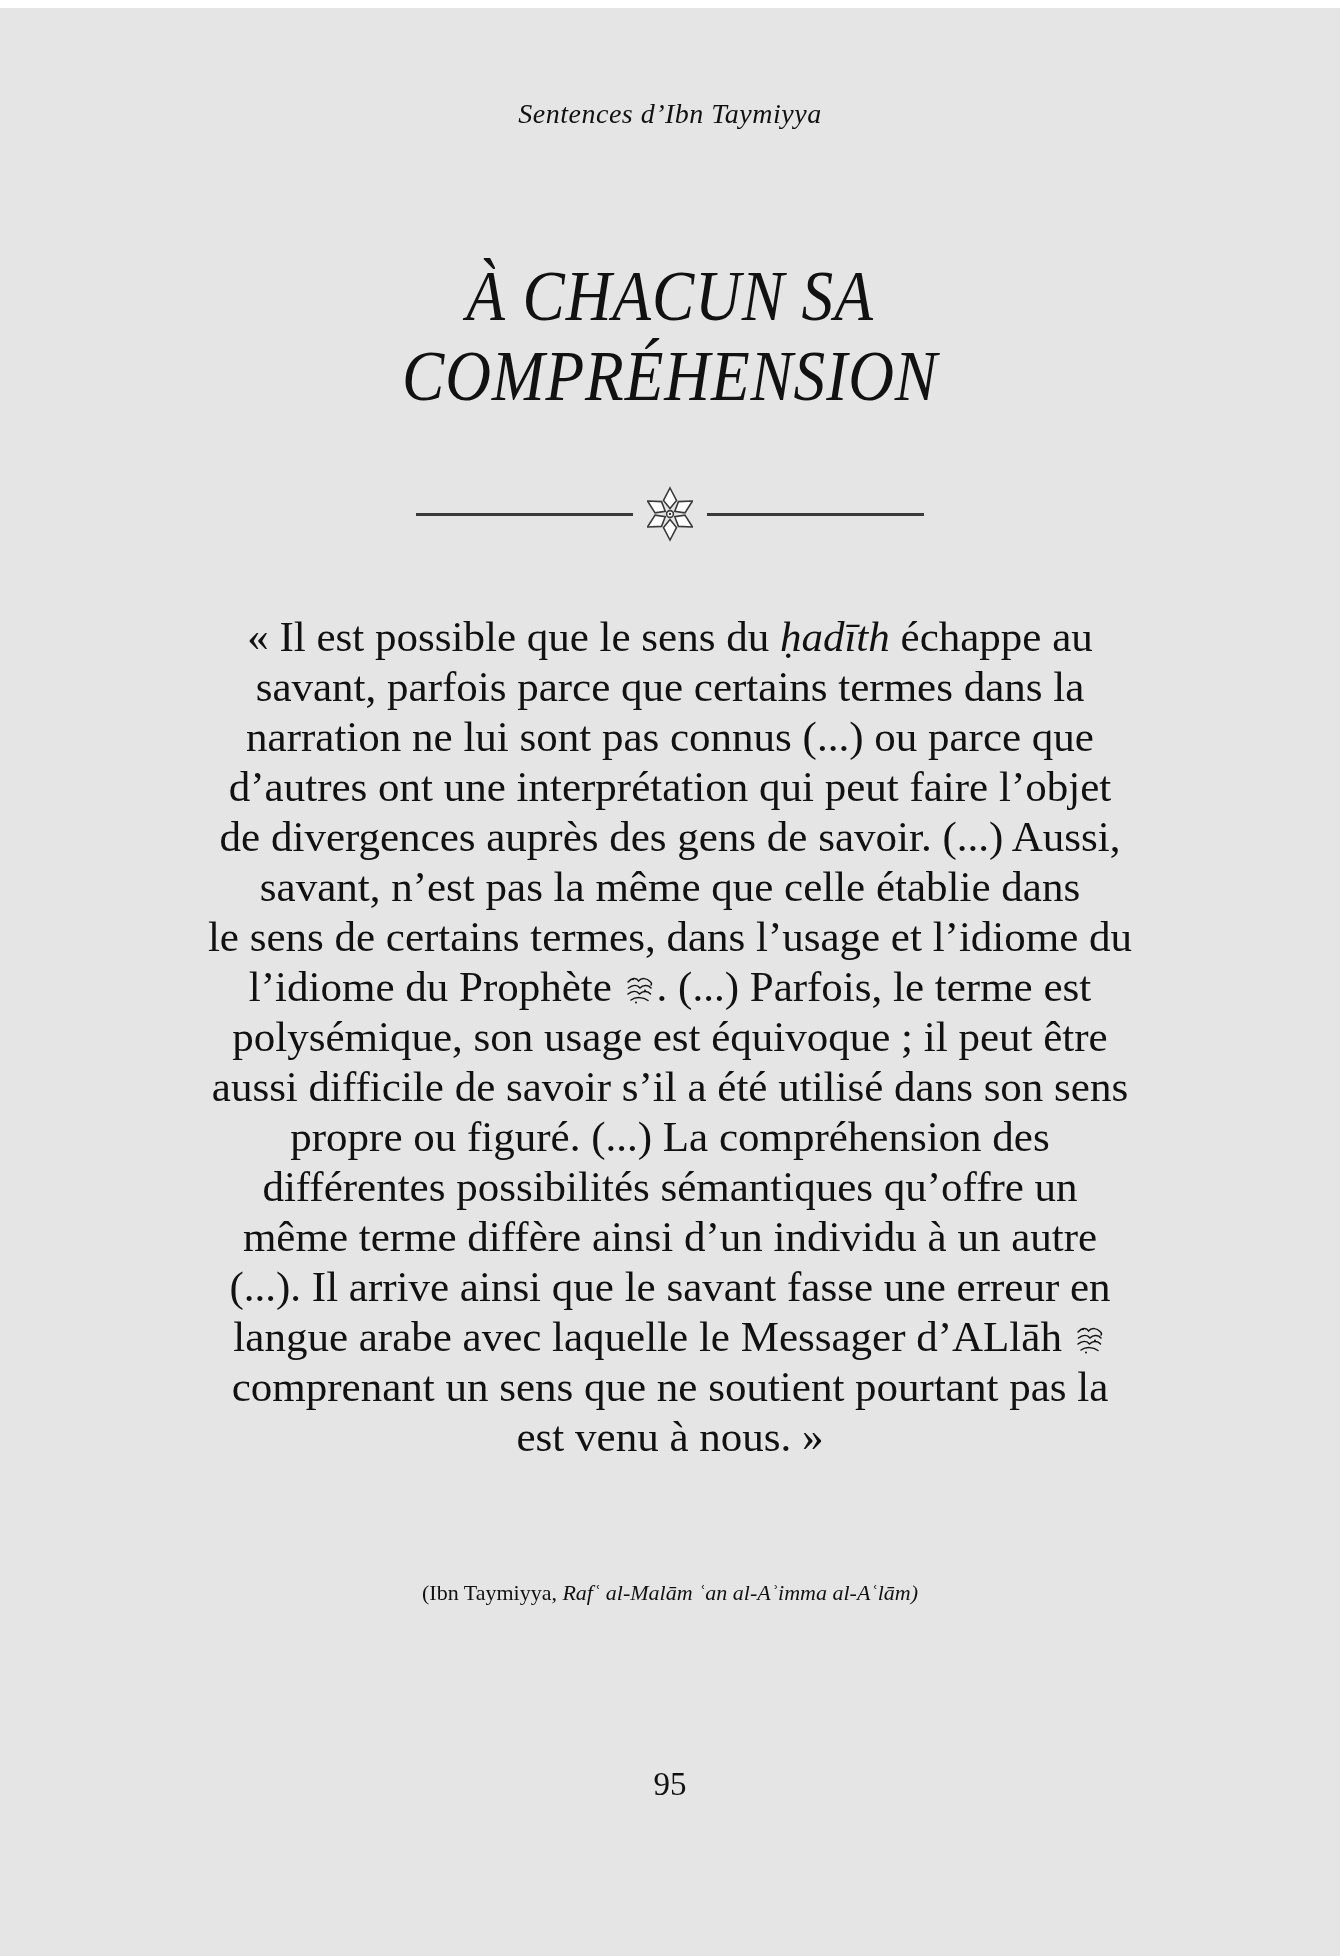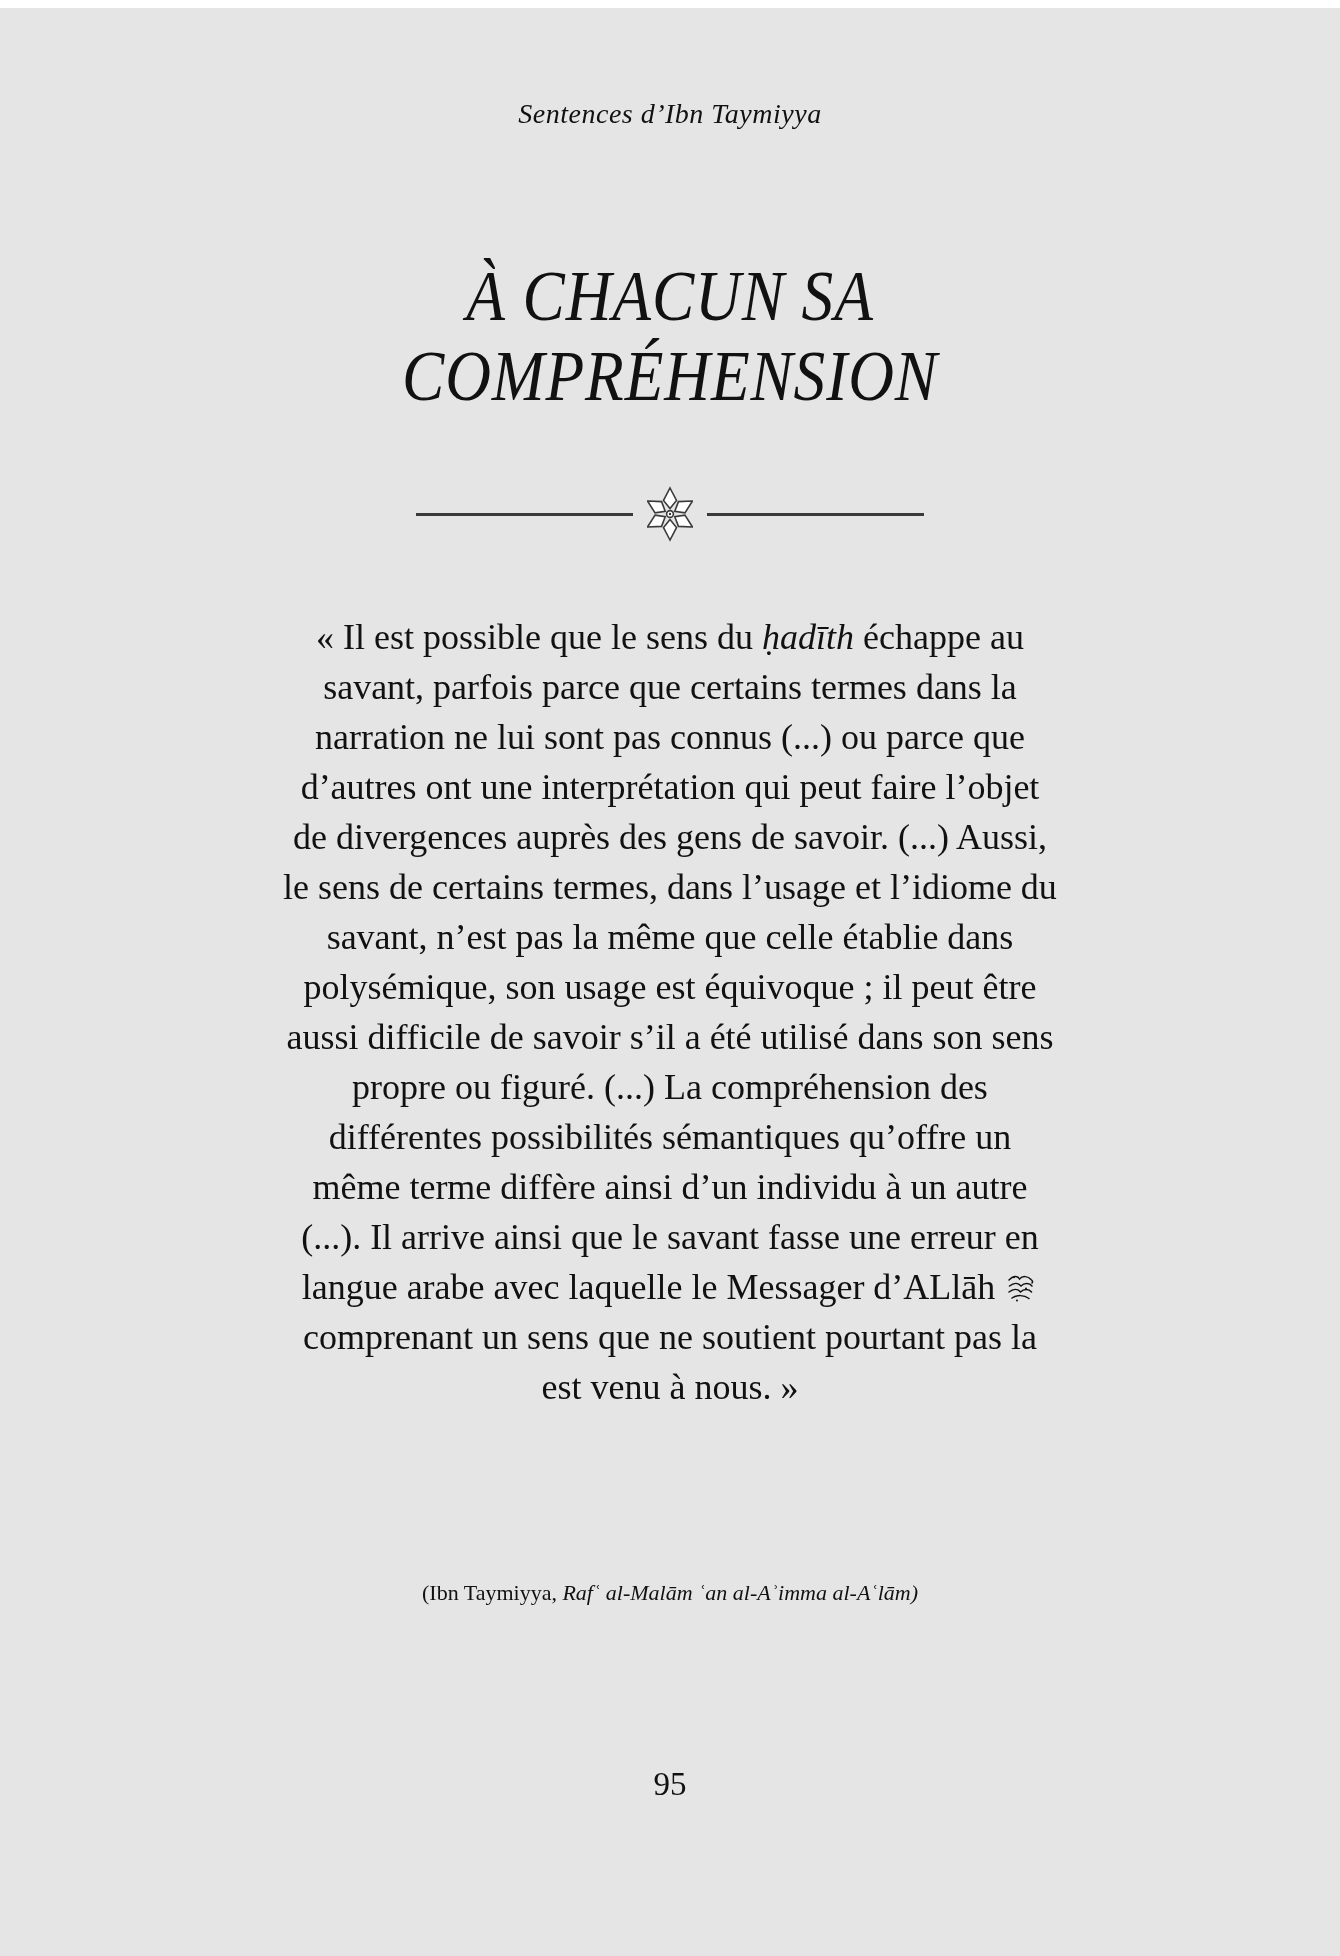--- a/index.html
+++ b/index.html
@@ -60,21 +60,21 @@
     margin: 0 14px;
     display: block;
   }
   .quote {
     position: absolute;
     top: 604px;
     left: 50%;
     transform: translateX(-50%);
     width: 1080px;
     text-align: center;
-    font-size: 36px;
+    font-size: 43px;
     line-height: 50px;
   }
   .quote-line { white-space: nowrap; }
   .it { font-style: italic; }
   .saw-icon {
     display: inline-block;
     vertical-align: -6px;
     margin: 0 1px;
   }
   .attribution {
@@ -122,22 +122,35 @@
     </svg>
     <div class="rule"></div>
   </div>
 
   <div class="quote">
       <div class="quote-line"><span>« Il est possible que le sens du </span><span class="it">ḥadīth</span><span> échappe au</span></div>
       <div class="quote-line"><span>savant, parfois parce que certains termes dans la</span></div>
       <div class="quote-line"><span>narration ne lui sont pas connus (...) ou parce que</span></div>
       <div class="quote-line"><span>d’autres ont une interprétation qui peut faire l’objet</span></div>
       <div class="quote-line"><span>de divergences auprès des gens de savoir. (...) Aussi,</span></div>
+      <div class="quote-line"><span>savant, n’est pas la même que celle établie dans</span></div>
       <div class="quote-line"><span>le sens de certains termes, dans l’usage et l’idiome du</span></div>
-      <div class="quote-line"><span>savant, n’est pas la même que celle établie dans</span></div>
+      <div class="quote-line"><span>l’idiome du Prophète </span><svg class="saw-icon" width="32" height="32" viewBox="0 0 32 32" aria-hidden="true">
+    <g fill="none" stroke="#111111" stroke-width="1.5" stroke-linecap="round">
+      <path d="M4 7 C8 2.5, 12.5 2.5, 14.5 6 C17.5 2.5, 23 3, 26 6.5 C27.5 7.5, 28 9, 27 10"></path>
+      <path d="M4.5 13 C9 9.5, 13.5 10, 16 13 C19.5 9.5, 24.5 10, 27 13"></path>
+      <path d="M4 19 C8.5 15.5, 13 16, 15.5 19 C19 15.5, 24 16, 26.5 19"></path>
+      <path d="M7 25 C12 21.5, 19 22, 24 25.5"></path>
+    </g>
+    <g fill="#111111" stroke="none">
+      <circle cx="9" cy="4.2" r="1"></circle>
+      <circle cx="21" cy="15.6" r="1"></circle>
+      <circle cx="12" cy="27.5" r="1"></circle>
+    </g>
+  </svg><span>. (...) Parfois, le terme est</span></div>
       <div class="quote-line"><span>polysémique, son usage est équivoque ; il peut être</span></div>
       <div class="quote-line"><span>aussi difficile de savoir s’il a été utilisé dans son sens</span></div>
       <div class="quote-line"><span>propre ou figuré. (...) La compréhension des</span></div>
       <div class="quote-line"><span>différentes possibilités sémantiques qu’offre un</span></div>
       <div class="quote-line"><span>même terme diffère ainsi d’un individu à un autre</span></div>
       <div class="quote-line"><span>(...). Il arrive ainsi que le savant fasse une erreur en</span></div>
       <div class="quote-line"><span>langue arabe avec laquelle le Messager d’ALlāh </span><svg class="saw-icon" width="32" height="32" viewBox="0 0 32 32" aria-hidden="true">
     <g fill="none" stroke="#111111" stroke-width="1.5" stroke-linecap="round">
       <path d="M4 7 C8 2.5, 12.5 2.5, 14.5 6 C17.5 2.5, 23 3, 26 6.5 C27.5 7.5, 28 9, 27 10"></path>
       <path d="M4.5 13 C9 9.5, 13.5 10, 16 13 C19.5 9.5, 24.5 10, 27 13"></path>

